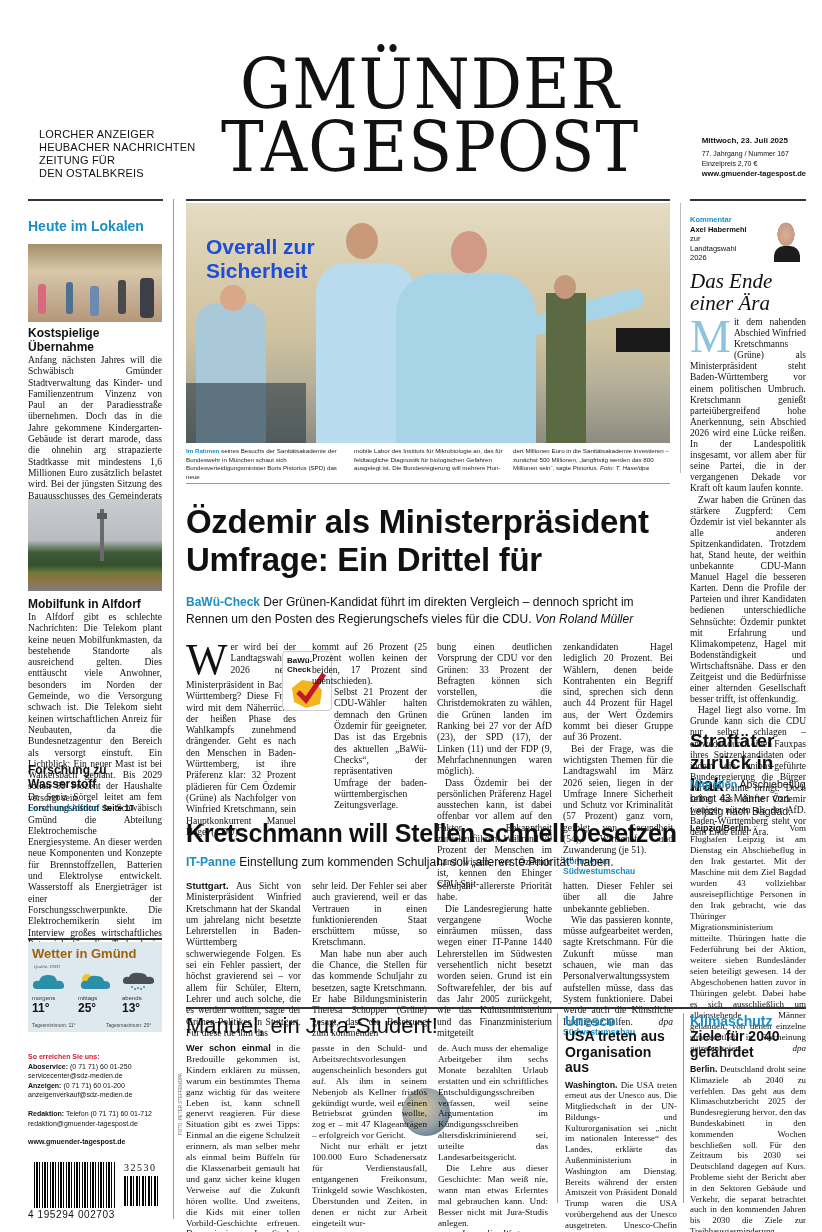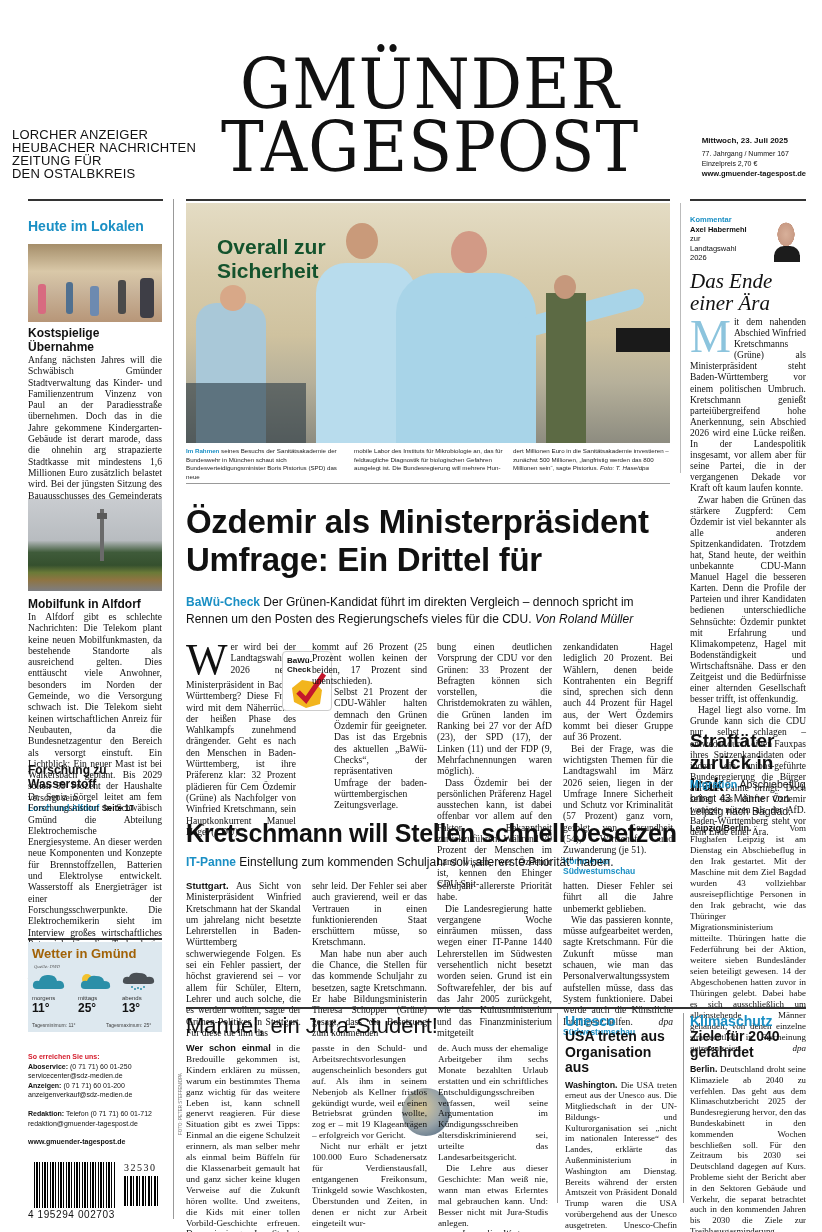--- a/index.html
+++ b/index.html
@@ -6,21 +6,21 @@
 body{width:822px;height:1232px;background:#fff;font-family:"DejaVu Serif",serif;color:#111;position:relative;overflow:hidden}
 .sans{font-family:"Liberation Sans",sans-serif}
 .abs{position:absolute}
 .blue{color:#1a8fc4}
 .kicker{color:#1a8fc4;font-weight:bold;font-family:"Liberation Sans",sans-serif}
 .bt{font-family:"Liberation Serif",serif;font-size:9.6px;line-height:11.3px;text-align:justify;hyphens:auto}
 .bt p{text-indent:0}
 .bt p+p{text-indent:8px}
 
 #mast-title{left:170px;top:58px;width:520px;text-align:center;font-family:"DejaVu Serif",serif;font-size:64px;line-height:58px;letter-spacing:1px;transform:scaleY(1.08)}
-#mast-left{left:12px;top:128px;font-size:13px;line-height:13px;font-family:"Liberation Sans",sans-serif;letter-spacing:.2px}
+#mast-left{left:39px;top:128px;font-size:11px;line-height:13px;font-family:"Liberation Sans",sans-serif;letter-spacing:.2px}
 #mast-right{right:16px;top:136px;font-family:"Liberation Sans",sans-serif;font-size:7px;line-height:10px}
 #mast-right .d{font-weight:bold;font-size:8px}
 #mast-right .w{font-weight:bold;font-size:7.5px}
 .rule{position:absolute;background:#333}
 
 .lc-h{font-family:"Liberation Sans",sans-serif;font-weight:bold;font-size:14px;color:#1a8fc4}
 .lc-t{font-family:"Liberation Sans",sans-serif;font-weight:bold;font-size:12px;line-height:14px}
 .lc-ref{font-family:"Liberation Sans",sans-serif;font-size:8.5px;font-weight:bold}
 .photo{position:absolute;overflow:hidden}
 
@@ -28,21 +28,21 @@
 #weather .wt{color:#a16207;font-family:"Liberation Sans",sans-serif;font-weight:bold;font-size:13px;position:absolute;left:4px;top:4px}
 #weather .src{position:absolute;left:6px;top:22px;font-size:4px;color:#555}
 .wcol{position:absolute;top:30px;width:42px;text-align:left}
 .wcol .lbl{font-family:"Liberation Sans",sans-serif;font-size:6px;color:#333;margin-top:1px}
 .wcol .tmp{font-family:"Liberation Sans",sans-serif;font-weight:bold;font-size:12px}
 .wfoot{position:absolute;top:80px;font-family:"Liberation Sans",sans-serif;font-size:5px;color:#444}
 #contact{left:28px;top:1052px;font-family:"Liberation Sans",sans-serif;font-size:7px;line-height:9.6px}
 #contact b{font-weight:bold}
 #contact .red{color:#d41a2a;font-weight:bold}
 
-#hero-title{left:217px;top:235px;font-family:"Liberation Sans",sans-serif;font-weight:bold;font-size:21px;line-height:24px;color:#14532d}
+#hero-title{left:206px;top:235px;font-family:"Liberation Sans",sans-serif;font-weight:bold;font-size:21px;line-height:24px;color:#1d4ed8}
 .cap{font-family:"Liberation Sans",sans-serif;font-size:6.2px;line-height:8.6px;color:#222}
 #h1{left:186px;top:503px;font-family:"Liberation Sans",sans-serif;font-weight:bold;font-size:33px;line-height:38px;letter-spacing:-.3px}
 #sub1{left:186px;top:594px;width:480px;font-family:"Liberation Sans",sans-serif;font-size:12px;line-height:17px}
 #h2{left:186px;top:818px;font-family:"Liberation Sans",sans-serif;font-weight:bold;font-size:25px;line-height:30px;letter-spacing:-.3px}
 #sub2{left:186px;top:855px;font-family:"Liberation Sans",sans-serif;font-size:12px}
 #h3{left:186px;top:1013px;font-family:"Liberation Sans",sans-serif;font-size:22px;line-height:26px}
 .dateline{font-family:"Liberation Sans",sans-serif;font-weight:bold}
 .src{font-style:italic;float:right}
 .bawu{position:absolute;left:282px;top:651px;width:50px;height:60px;border:1px solid #ccc;border-radius:4px;background:#fff}
 </style>
@@ -216,21 +216,21 @@
 <div class="abs bt" style="left:186px;top:880px;width:115px"><span class="dateline">Stuttgart.</span> <span>Aus Sicht von Ministerpräsident Winfried Kretschmann hat der Skandal um jahrelang nicht besetzte Lehrerstellen in Baden-Württemberg schwerwiegende Folgen. Es sei ein Fehler passiert, der höchst gravierend sei – vor allem für Schüler, Eltern, Lehrer und auch solche, die es werden wollten, sagte der Grünen-Politiker in Stuttgart. Für diese tue ihm das</span></div>
 <div class="abs bt" style="left:312px;top:880px;width:115px">
     <p>sehr leid. Der Fehler sei aber auch gravierend, weil er das Vertrauen in einen funktionierenden Staat erschüttern müsse, so Kretschmann.</p>
     <p>Man habe nun aber auch die Chance, die Stellen für das kommende Schuljahr zu besetzen, sagte Kretschmann. Er habe Bildungsministerin Theresa Schopper (Grüne) gesagt, dass die Besetzung zum kommenden</p>
   </div>
 <div class="abs bt" style="left:437px;top:880px;width:115px">
     <p>Schuljahr allererste Priorität habe.</p>
     <p>Die Landesregierung hatte vergangene Woche einräumen müssen, dass wegen einer IT-Panne 1440 Lehrerstellen im Südwesten versehentlich nicht besetzt worden seien. Grund ist ein Softwarefehler, der bis auf das Jahr 2005 zurückgeht, wie das Kultusministerium und das Finanzministerium mitgeteilt</p>
   </div>
 <div class="abs bt" style="left:563px;top:880px;width:110px">
-    <p>hatten. Dieser Fehler sei führt all die Jahre unbemerkt geblieben.</p>
+    <p>hatten. Dieser Fehler sei über all die Jahre unbekannte geblieben.</p>
     <p><span>Wie das passieren konnte, müsse aufgearbeitet werden, sagte Kretschmann. Für die Zukunft müsse man schauen, wie man das Personalverwaltungssystem aufstellen müsse, dass das System funktioniere. Dabei werde auch die Künstliche Intelligenz helfen.</span> <i class="src">dpa</i></p>
     <div class="kicker" style="font-size:8.5px;clear:both">Südwestumschau</div>
   </div>
 
 <div class="rule" style="left:186px;top:1007px;width:620px;height:1.5px"></div>
 
 <div class="rule" style="left:680px;top:203px;width:1px;height:270px;background:#bbb"></div>
 <div class="abs" style="left:690px;top:215px;font-family:'Liberation Sans',sans-serif;font-size:7.5px;line-height:9.5px">
   <div class="kicker">Kommentar</div>
   <div style="font-weight:bold">Axel Habermehl</div>
@@ -248,21 +248,21 @@
 
 <div class="abs" style="left:690px;top:730px;width:120px;font-family:'Liberation Sans',sans-serif;font-weight:bold;font-size:19px;line-height:22px">Straftäter zurück in Irak</div>
 <div class="abs" style="left:690px;top:778px;width:120px;font-family:'Liberation Sans',sans-serif;font-size:10.5px;line-height:13.5px"><b class="blue">Migration</b> <span>Abschiebeflug bringt 43 Männer von Leipzig nach Bagdad.</span></div>
 <div class="abs bt" style="left:690px;top:823px;width:116px;font-size:9px;line-height:11px"><span class="dateline">Leipzig/Berlin.</span> <span>Vom Flughafen Leipzig ist am Dienstag ein Abschiebeflug in den Irak gestartet. Mit der Maschine mit dem Ziel Bagdad wurden 43 vollziehbar ausreisepflichtige Personen in den Irak gebracht, wie das Thüringer Migrationsministerium mitteilte. Thüringen hatte die Federführung bei der Aktion, weitere sieben Bundesländer seien beteiligt gewesen. 14 der Abgeschobenen hatten zuvor in Thüringen gelebt. Dabei habe es sich ausschließlich um alleinstehende Männer gehandelt, von denen einzelne strafrechtlich in Erscheinung getreten seien.</span> <i class="src">dpa</i></div>
 
 <div class="abs" id="h3">Manuel, ein Jura-Student!</div>
 <div class="abs" style="left:178px;top:1135px;font-family:'Liberation Sans',sans-serif;font-size:4.5px;color:#777;transform:rotate(-90deg);transform-origin:left top;white-space:nowrap">FOTO: PETER STEFFEN/DPA</div>
 <div class="abs bt" style="left:186px;top:1043px;width:114px;font-size:9.2px;line-height:10.9px"><span class="dateline">Wer schon einmal</span> <span>in die Bredouille gekommen ist, Kindern erklären zu müssen, warum ein bestimmtes Thema ganz wichtig für das weitere Leben ist, kann schnell genervt reagieren. Für diese Situation gibt es zwei Tipps: Einmal an die eigene Schulzeit erinnern, als man selber mehr als einmal beim Büffeln für die Klassenarbeit gemault hat und ganz sicher keine klugen Verweise auf die Zukunft hören wollte. Und zweitens, die Kids mit einer tollen Vorbild-Geschichte erfreuen. Denn ein junger Jura-Student in Bayern</span></div>
 <div class="photo" style="left:402px;top:1088px;width:48px;height:48px;border-radius:50%;background:radial-gradient(circle at 40% 40%,#d8c89a 0%,#9aa4a8 50%,#3d5a78 100%)"></div>
 <div class="abs bt" style="left:312px;top:1043px;width:115px;font-size:9.2px;line-height:10.9px">
-    <p>passte in den Schuld- und Arbeitsrechtsvorlesungen augenscheinlich besonders gut auf. Als ihm in seinem Nebenjob als Kellner fristlos gekündigt wurde, weil er einen Betriebsrat gründen wollte, zog er – mit 19 Klageanträgen – erfolgreich vor Gericht.</p>
+    <p>passte in den Schuld- und Arbeitsrechtsvorlesungen augenscheinlich besonders gut auf. Als ihm in seinem Nebenjob als Kellner fristlos gekündigt wurde, weil er einen Betriebsrat gründen wollte, zog er – mit 47 Klageanträgen – erfolgreich vor Gericht.</p>
     <p>Nicht nur erhält er jetzt 100.000 Euro Schadenersatz für Verdienstausfall, entgangenen Freikonsum, Trinkgeld sowie Waschkosten, Überstunden und Zeiten, in denen er nicht zur Arbeit eingeteilt wur-</p>
   </div>
 <div class="abs bt" style="left:438px;top:1043px;width:110px;font-size:9.2px;line-height:10.9px">
     <p>de. Auch muss der ehemalige Arbeitgeber ihm sechs Monate bezahlten Urlaub erstatten und ein schriftliches Entschuldigungsschreiben verfassen, weil seine Argumentation im Kündigungsschreiben altersdiskriminierend sei, urteilte das Landesarbeitsgericht.</p>
     <p>Die Lehre aus dieser Geschichte: Man weiß nie, wann man etwas Erlerntes mal gebrauchen kann. Und: Besser nicht mit Jura-Studis anlegen.</p>
     <div style="text-align:right;font-style:italic">Jacqueline Westermann</div>
   </div>
 
 <div class="rule" style="left:557px;top:1013px;width:1px;height:190px;background:#999"></div>
 <div class="abs" style="left:565px;top:1013px;width:112px">

